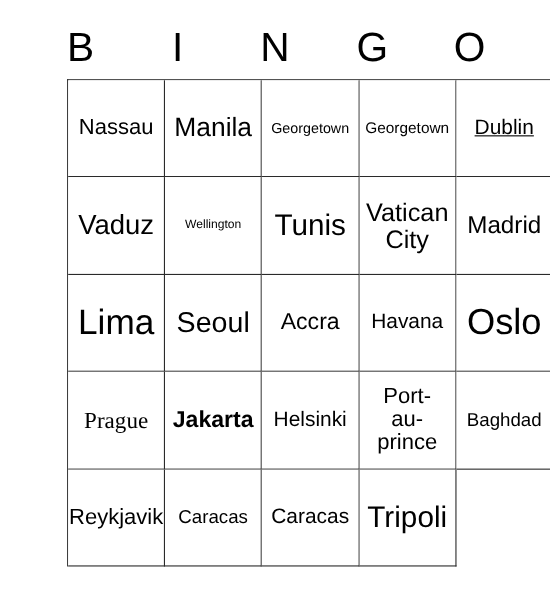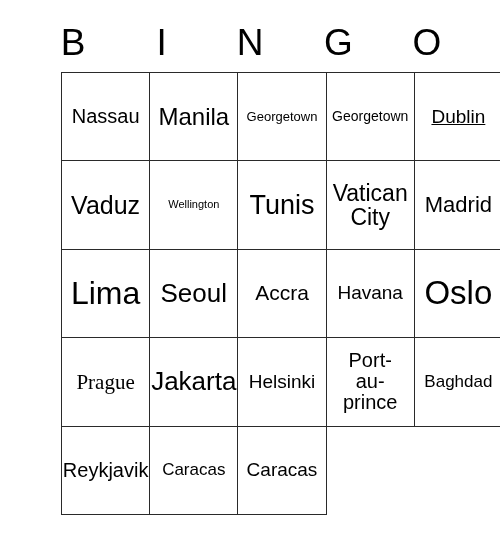--- a/index.html
+++ b/index.html
@@ -139,21 +139,21 @@
         <span class="cell-text" style="font-size: 19px;">Havana</span>
       </div>
     <div class="cell">
         <span class="cell-text" style="font-size: 33px;">Oslo</span>
       </div>
 
     <div class="cell">
         <span class="cell-text" style="font-size: 21px; font-family: Liberation Serif, serif;">Prague</span>
       </div>
     <div class="cell">
-        <span class="cell-text" style="font-size: 26px;">Jakarta</span>
+        <span class="cell-text" style="font-size: 21px; font-weight: bold;">Jakarta</span>
       </div>
     <div class="cell">
         <span class="cell-text" style="font-size: 19px;">Helsinki</span>
       </div>
     <div class="cell">
         <span class="cell-text" style="font-size: 20px;">Port-
 au-
 prince</span>
       </div>
 
@@ -162,15 +162,18 @@
       </div>
     <div class="cell">
         <span class="cell-text" style="font-size: 20px;">Reykjavik</span>
       </div>
     <div class="cell">
         <span class="cell-text" style="font-size: 17px;">Caracas</span>
       </div>
     <div class="cell">
         <span class="cell-text" style="font-size: 19px;">Caracas</span>
       </div>
+    <div class="cell">
+        <span class="cell-text" style="font-size: 27px;">Tripoli</span>
+      </div>
 
   </div>
 </div>
 
 </body></html>

